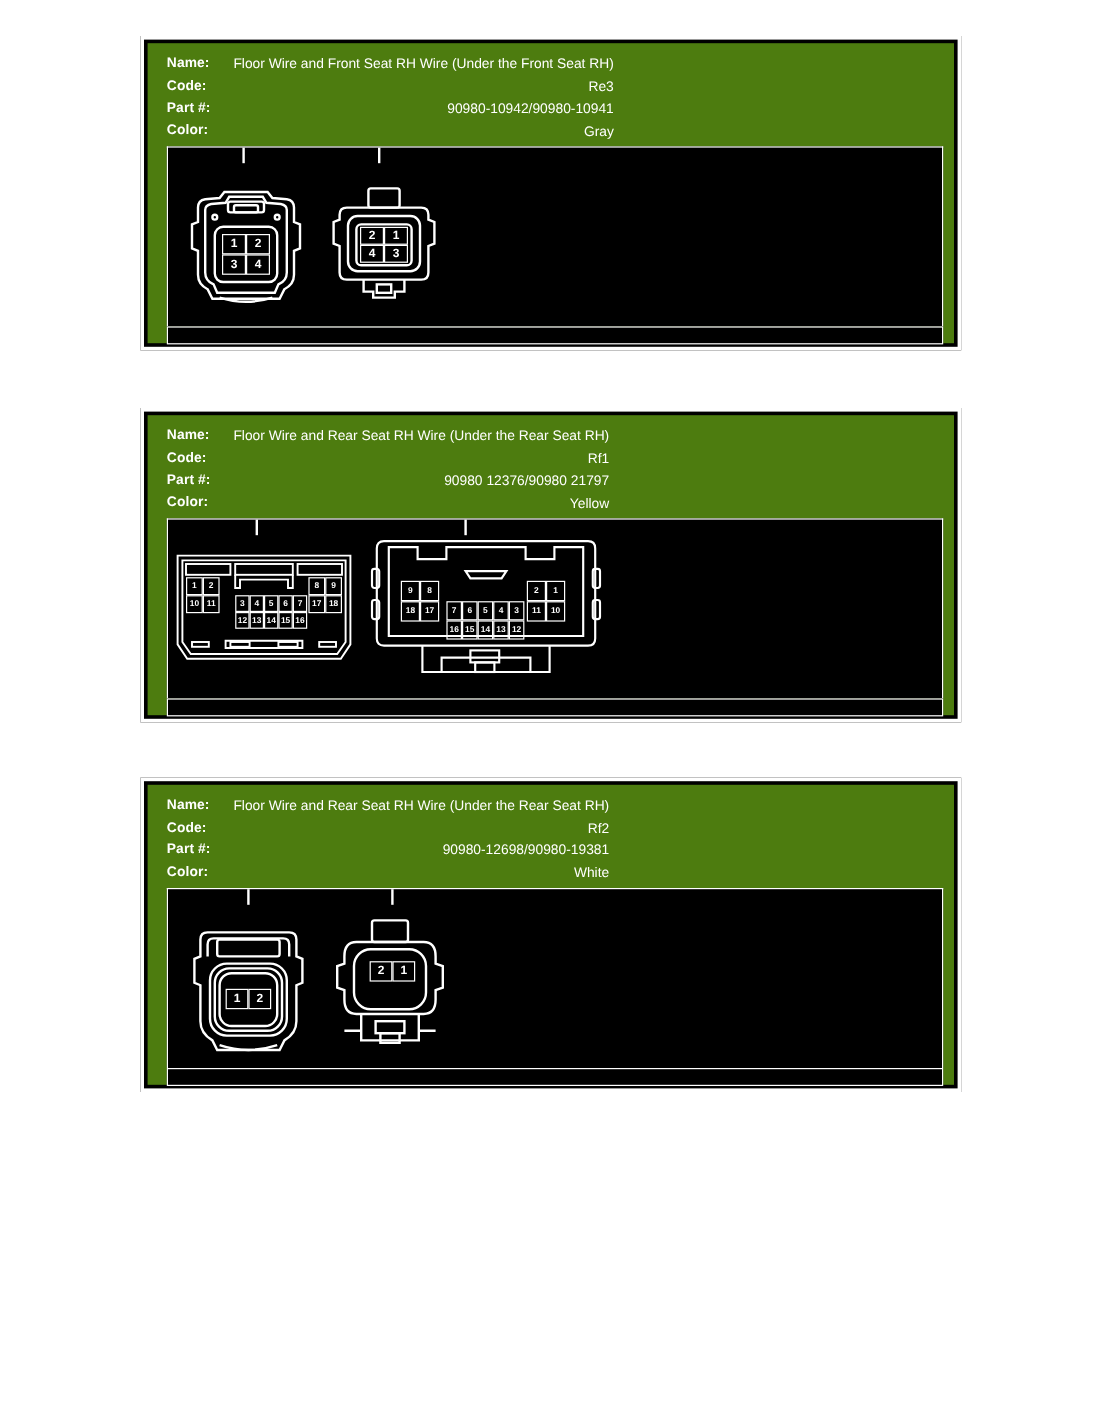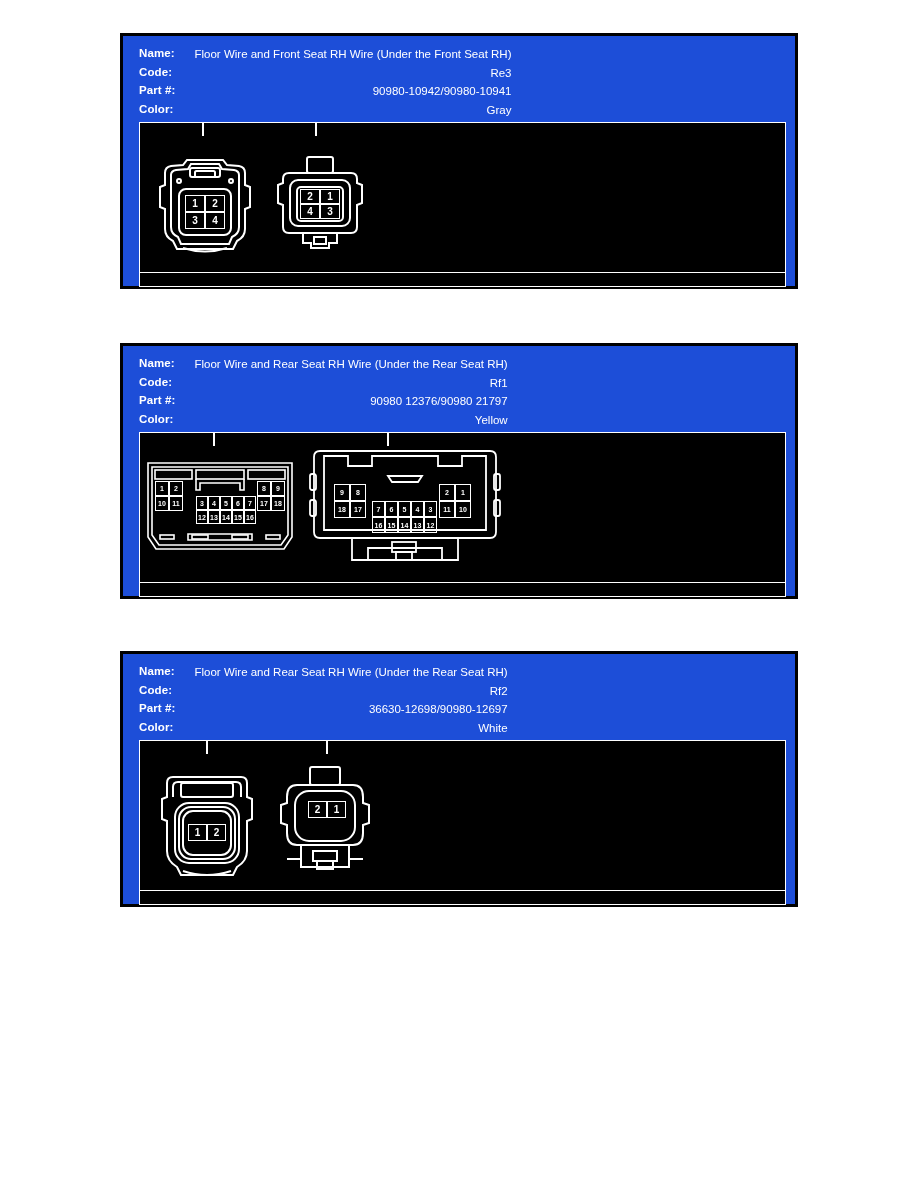--- a/index.html
+++ b/index.html
@@ -20,21 +20,21 @@
     position: absolute;
     background: #000000;
     border: 3px solid #ffffff;
     box-sizing: border-box;
     left: 117px;
     width: 684px;
   }
   .panel-inner {
     position: absolute;
     inset: 3px;
-    background: #1d4ed8;
+    background: #4d7c0f;
     box-sizing: border-box;
   }
 
   
   .spec-table {
     position: absolute;
     left: 16px;
     top: 9px;
     border-collapse: collapse;
   }
@@ -316,21 +316,21 @@
           <tr class="spec-row">
         <td class="spec-label">Name:</td>
         <td class="spec-value">Floor Wire and Rear Seat RH Wire (Under the Rear Seat RH)</td>
       </tr>
       <tr class="spec-row">
         <td class="spec-label">Code:</td>
         <td class="spec-value">Rf2</td>
       </tr>
       <tr class="spec-row">
         <td class="spec-label">Part #:</td>
-        <td class="spec-value">36630-12698/90980-12697</td>
+        <td class="spec-value">90980-12698/90980-19381</td>
       </tr>
       <tr class="spec-row">
         <td class="spec-label">Color:</td>
         <td class="spec-value">White</td>
       </tr>
     </tbody>
       </table>
 
     <div class="diagram-frame" style="top:86px; height:150px;">
       <div class="leader" style="left:66px;"></div>

